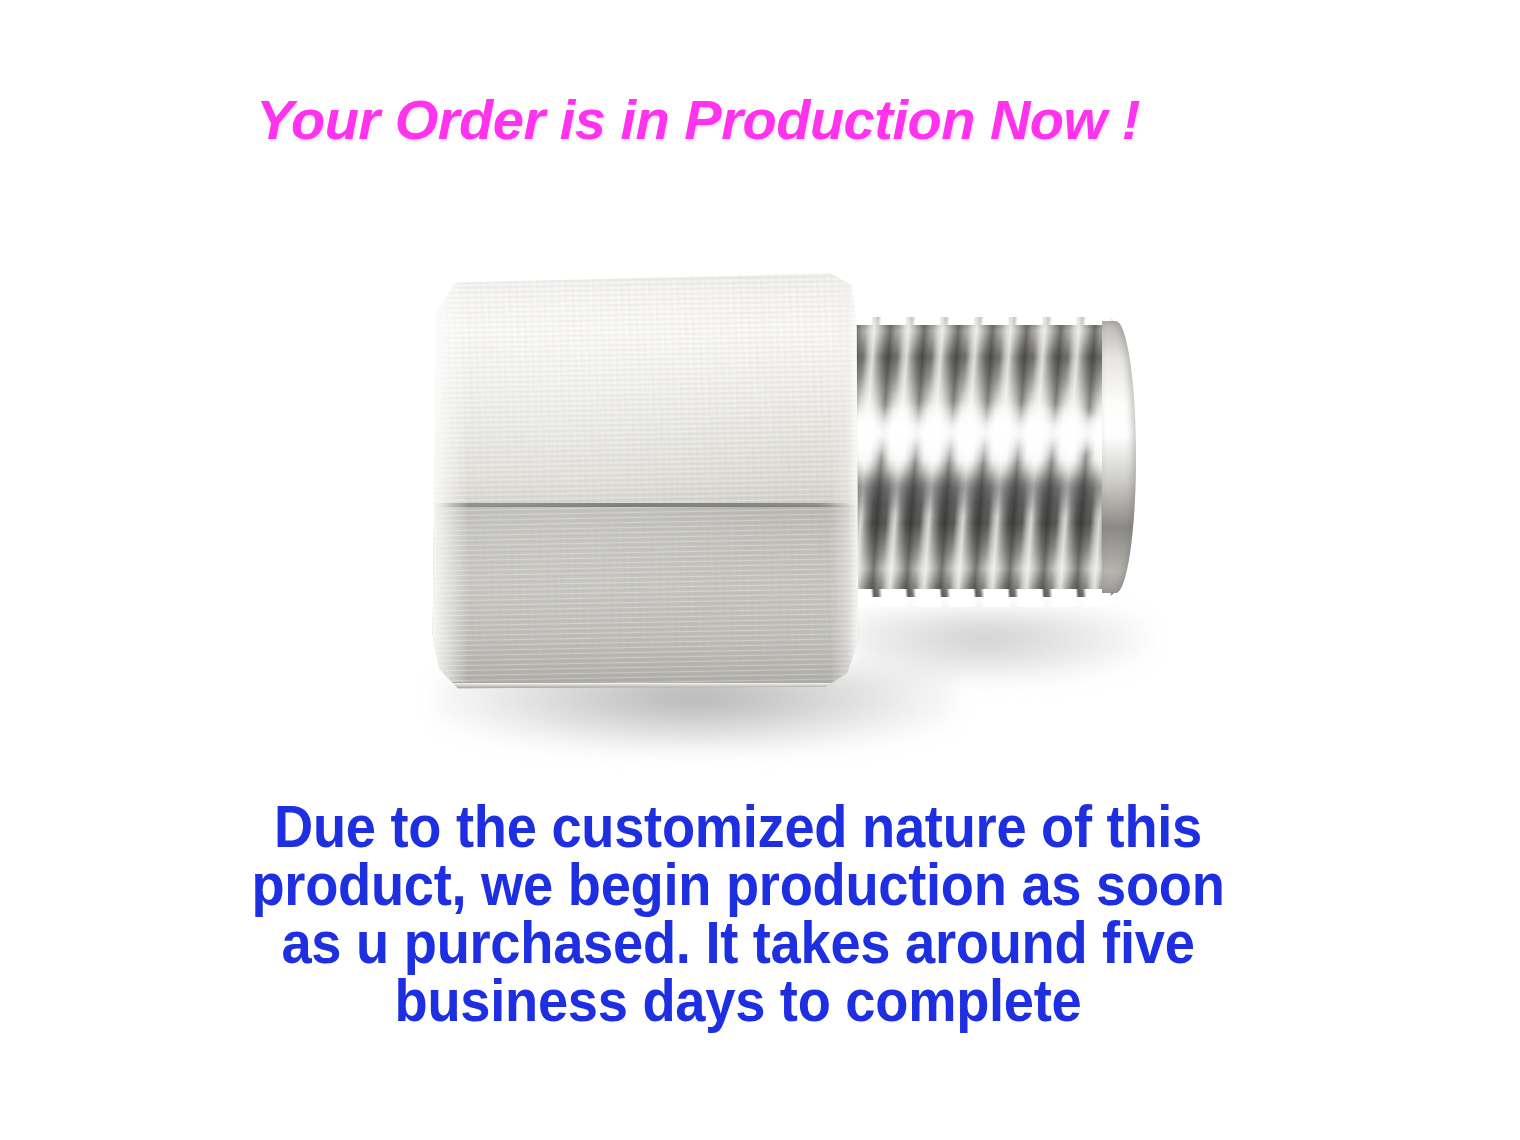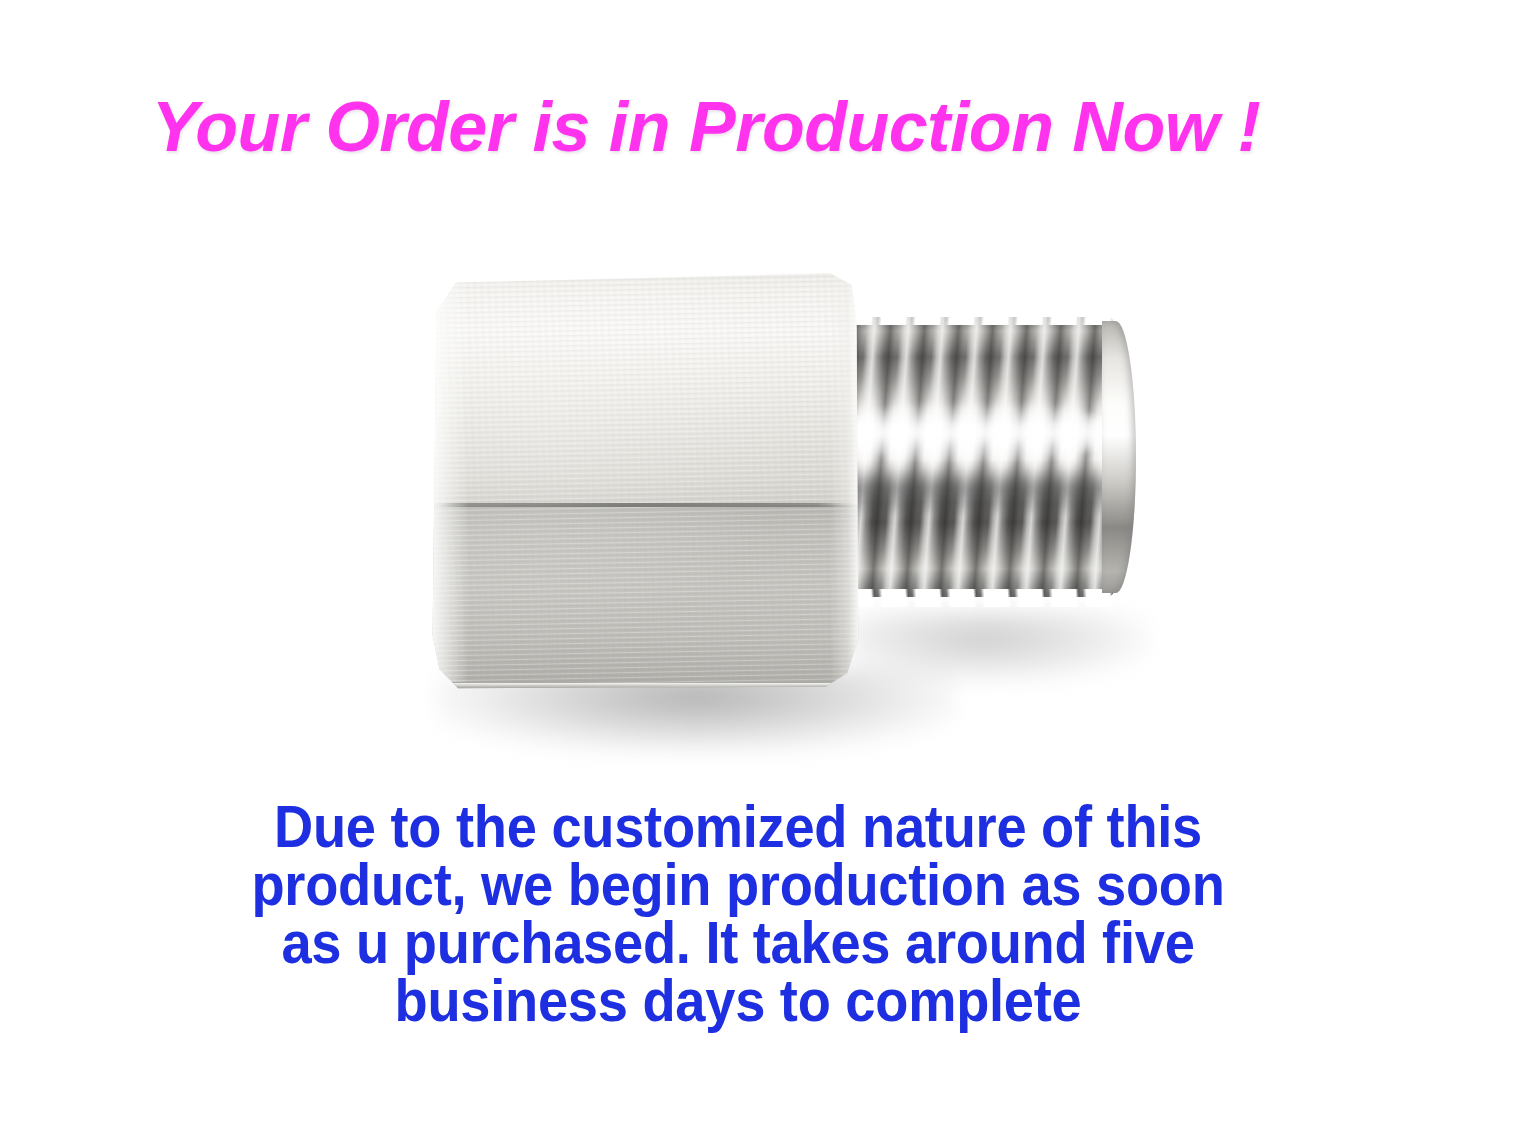--- a/index.html
+++ b/index.html
@@ -15,28 +15,28 @@
     position: relative;
     width: 1520px;
     height: 1140px;
     background: #ffffff;
     overflow: hidden;
   }
 
   
   .headline {
     position: absolute;
-    left: 12px;
+    left: 4px;
     top: 92px;
     width: 1388px;
     text-align: center;
     font-family: "Liberation Sans", sans-serif;
     font-weight: bold;
     font-style: italic;
-    font-size: 70px;
+    font-size: 56px;
     line-height: 1.0;
     letter-spacing: -0.5px;
     color: #ff33ee;
     white-space: nowrap;
     text-shadow: 1px 2px 3px rgba(170,140,170,0.25);
   }
 
   
   .photo-stage {
     position: absolute;

